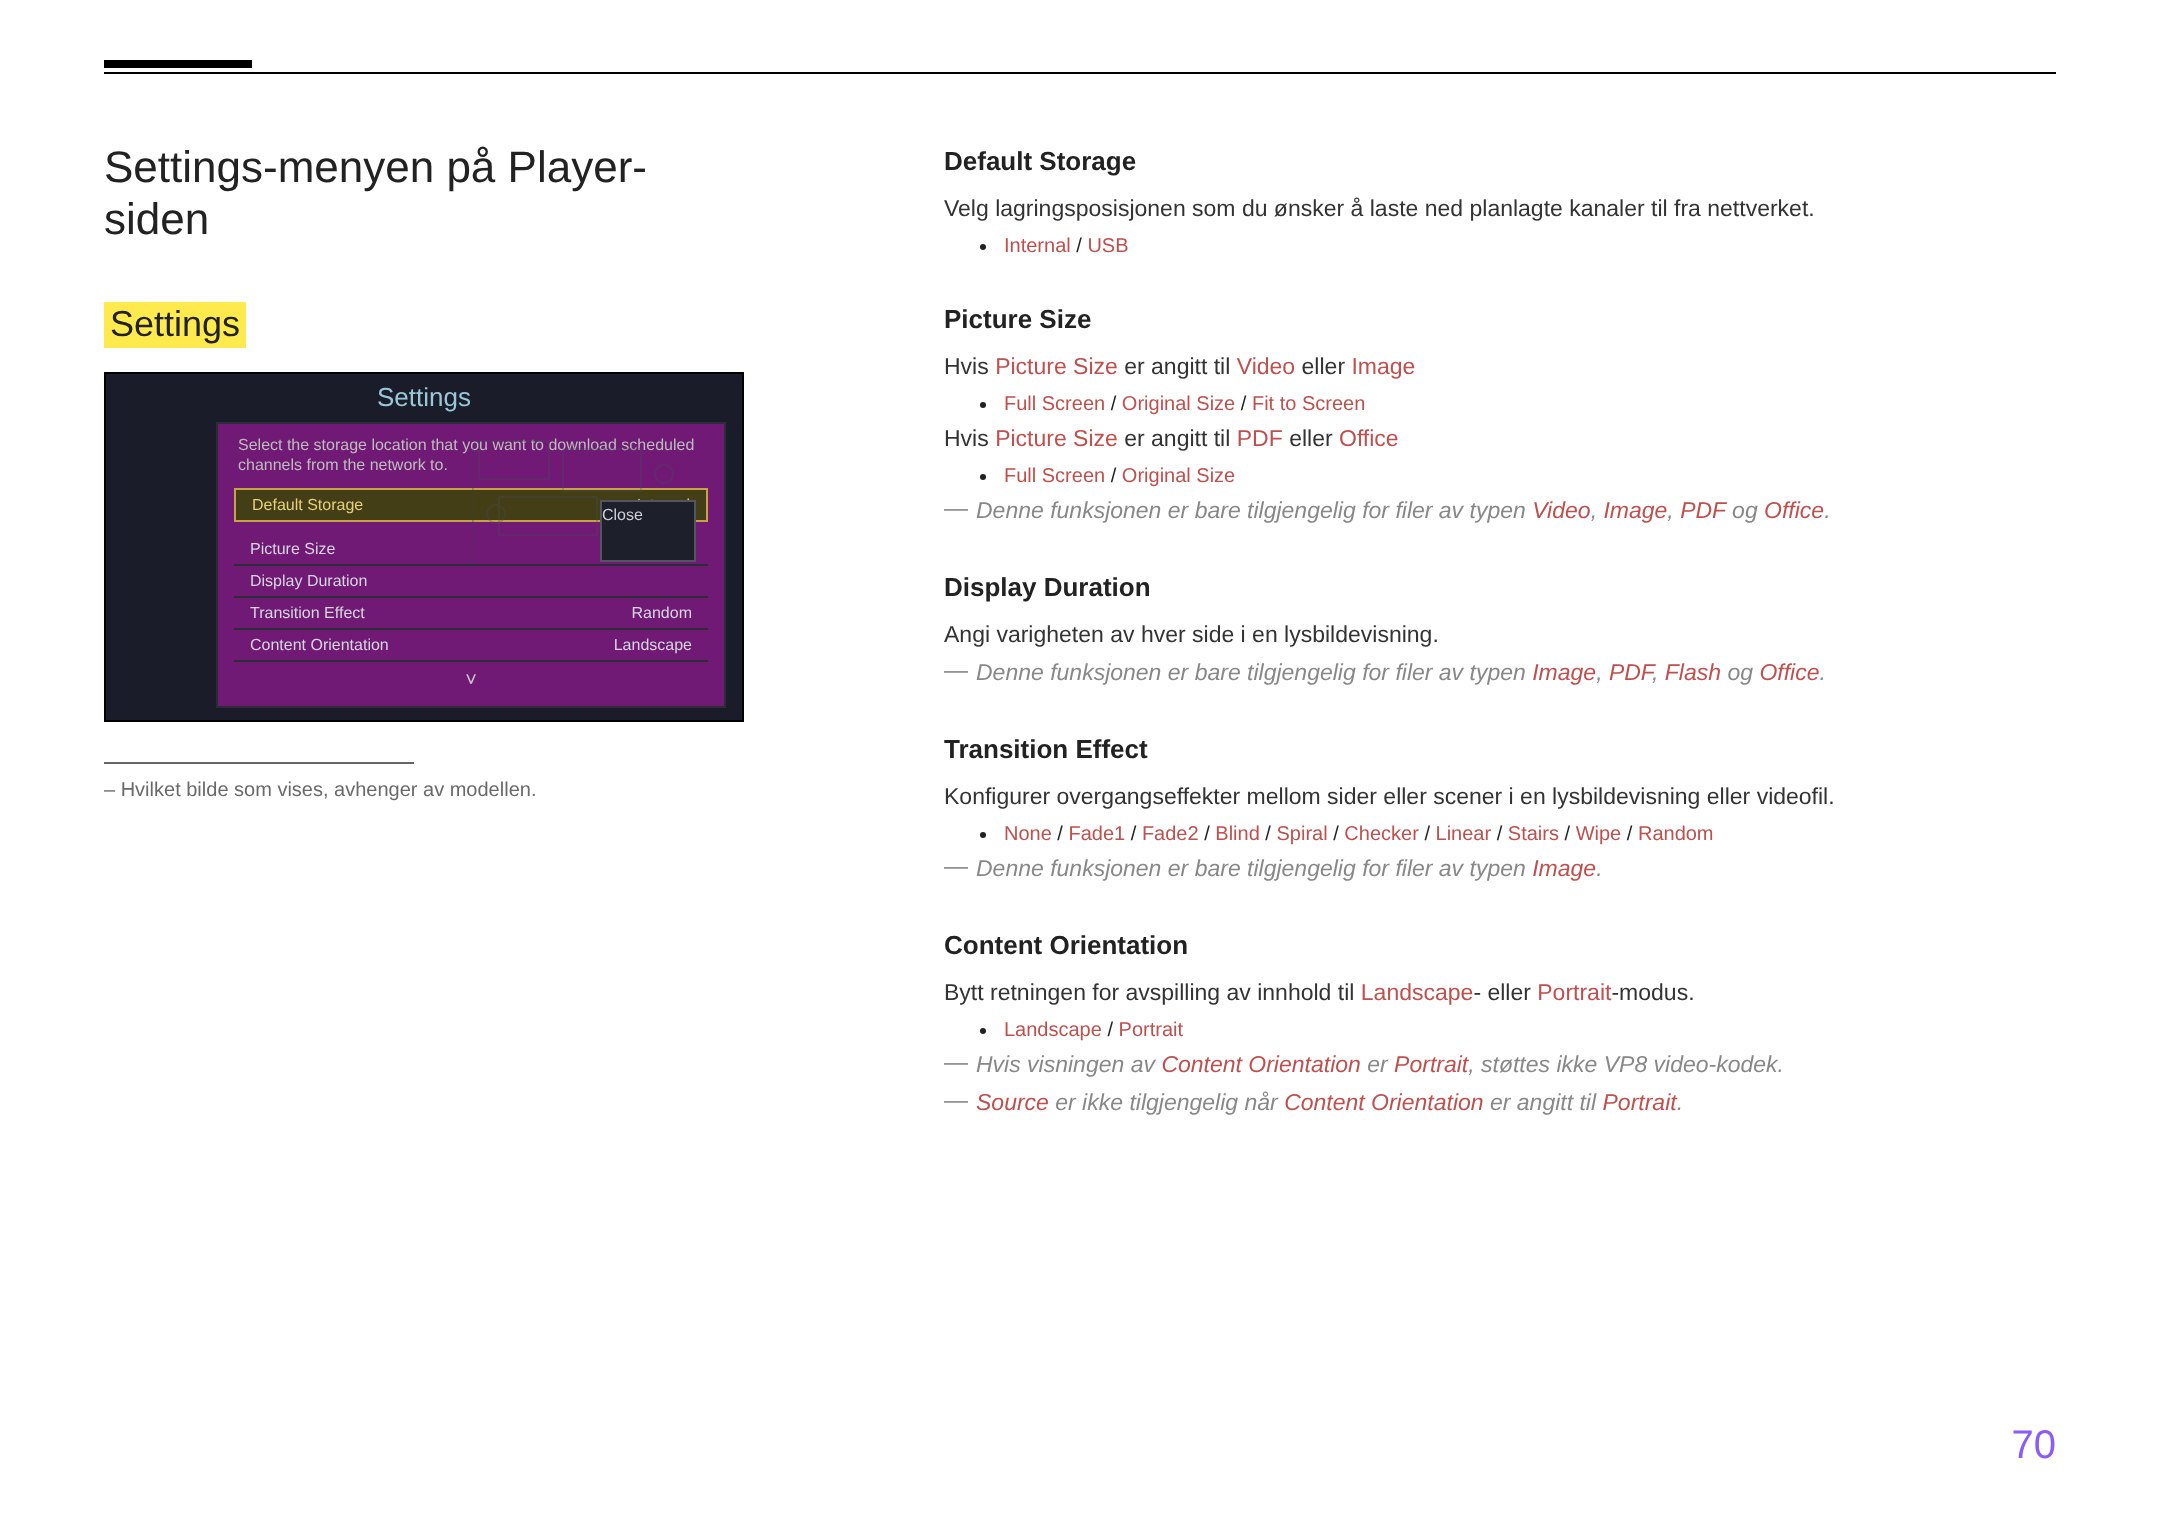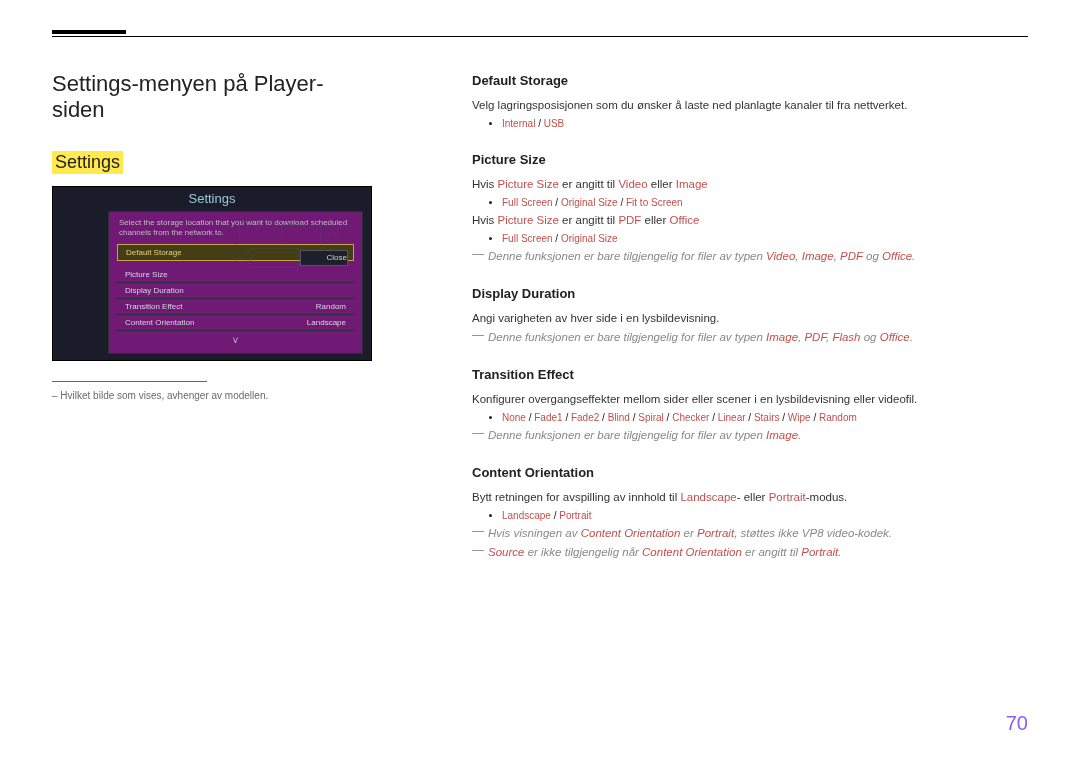--- a/index.html
+++ b/index.html
@@ -81,25 +81,25 @@
   .circ { border-radius:50%; border:1px solid #4a4d5e; position:absolute; }
   .panel-desc {
     color: #bdbdbd;
     font-size: 8px;
     line-height: 1.25;
     padding: 6px 10px 0 10px;
   }
   .close-btn {
     position: absolute;
     right: 14px; top: 38px;
-    width: 48px; height: 16px;
+    width: 48px; height: 31px;
     border: 1px solid #555562;
     color: #cfcfd6;
     font-size: 8px;
-    text-align: right;
+    text-align: left;
     line-height: 14px;
     background: #1d1f2b;
   }
   .rowbar {
     margin: 6px 8px 0 8px;
   }
   .row {
     display: flex;
     justify-content: space-between;
     align-items: center;

